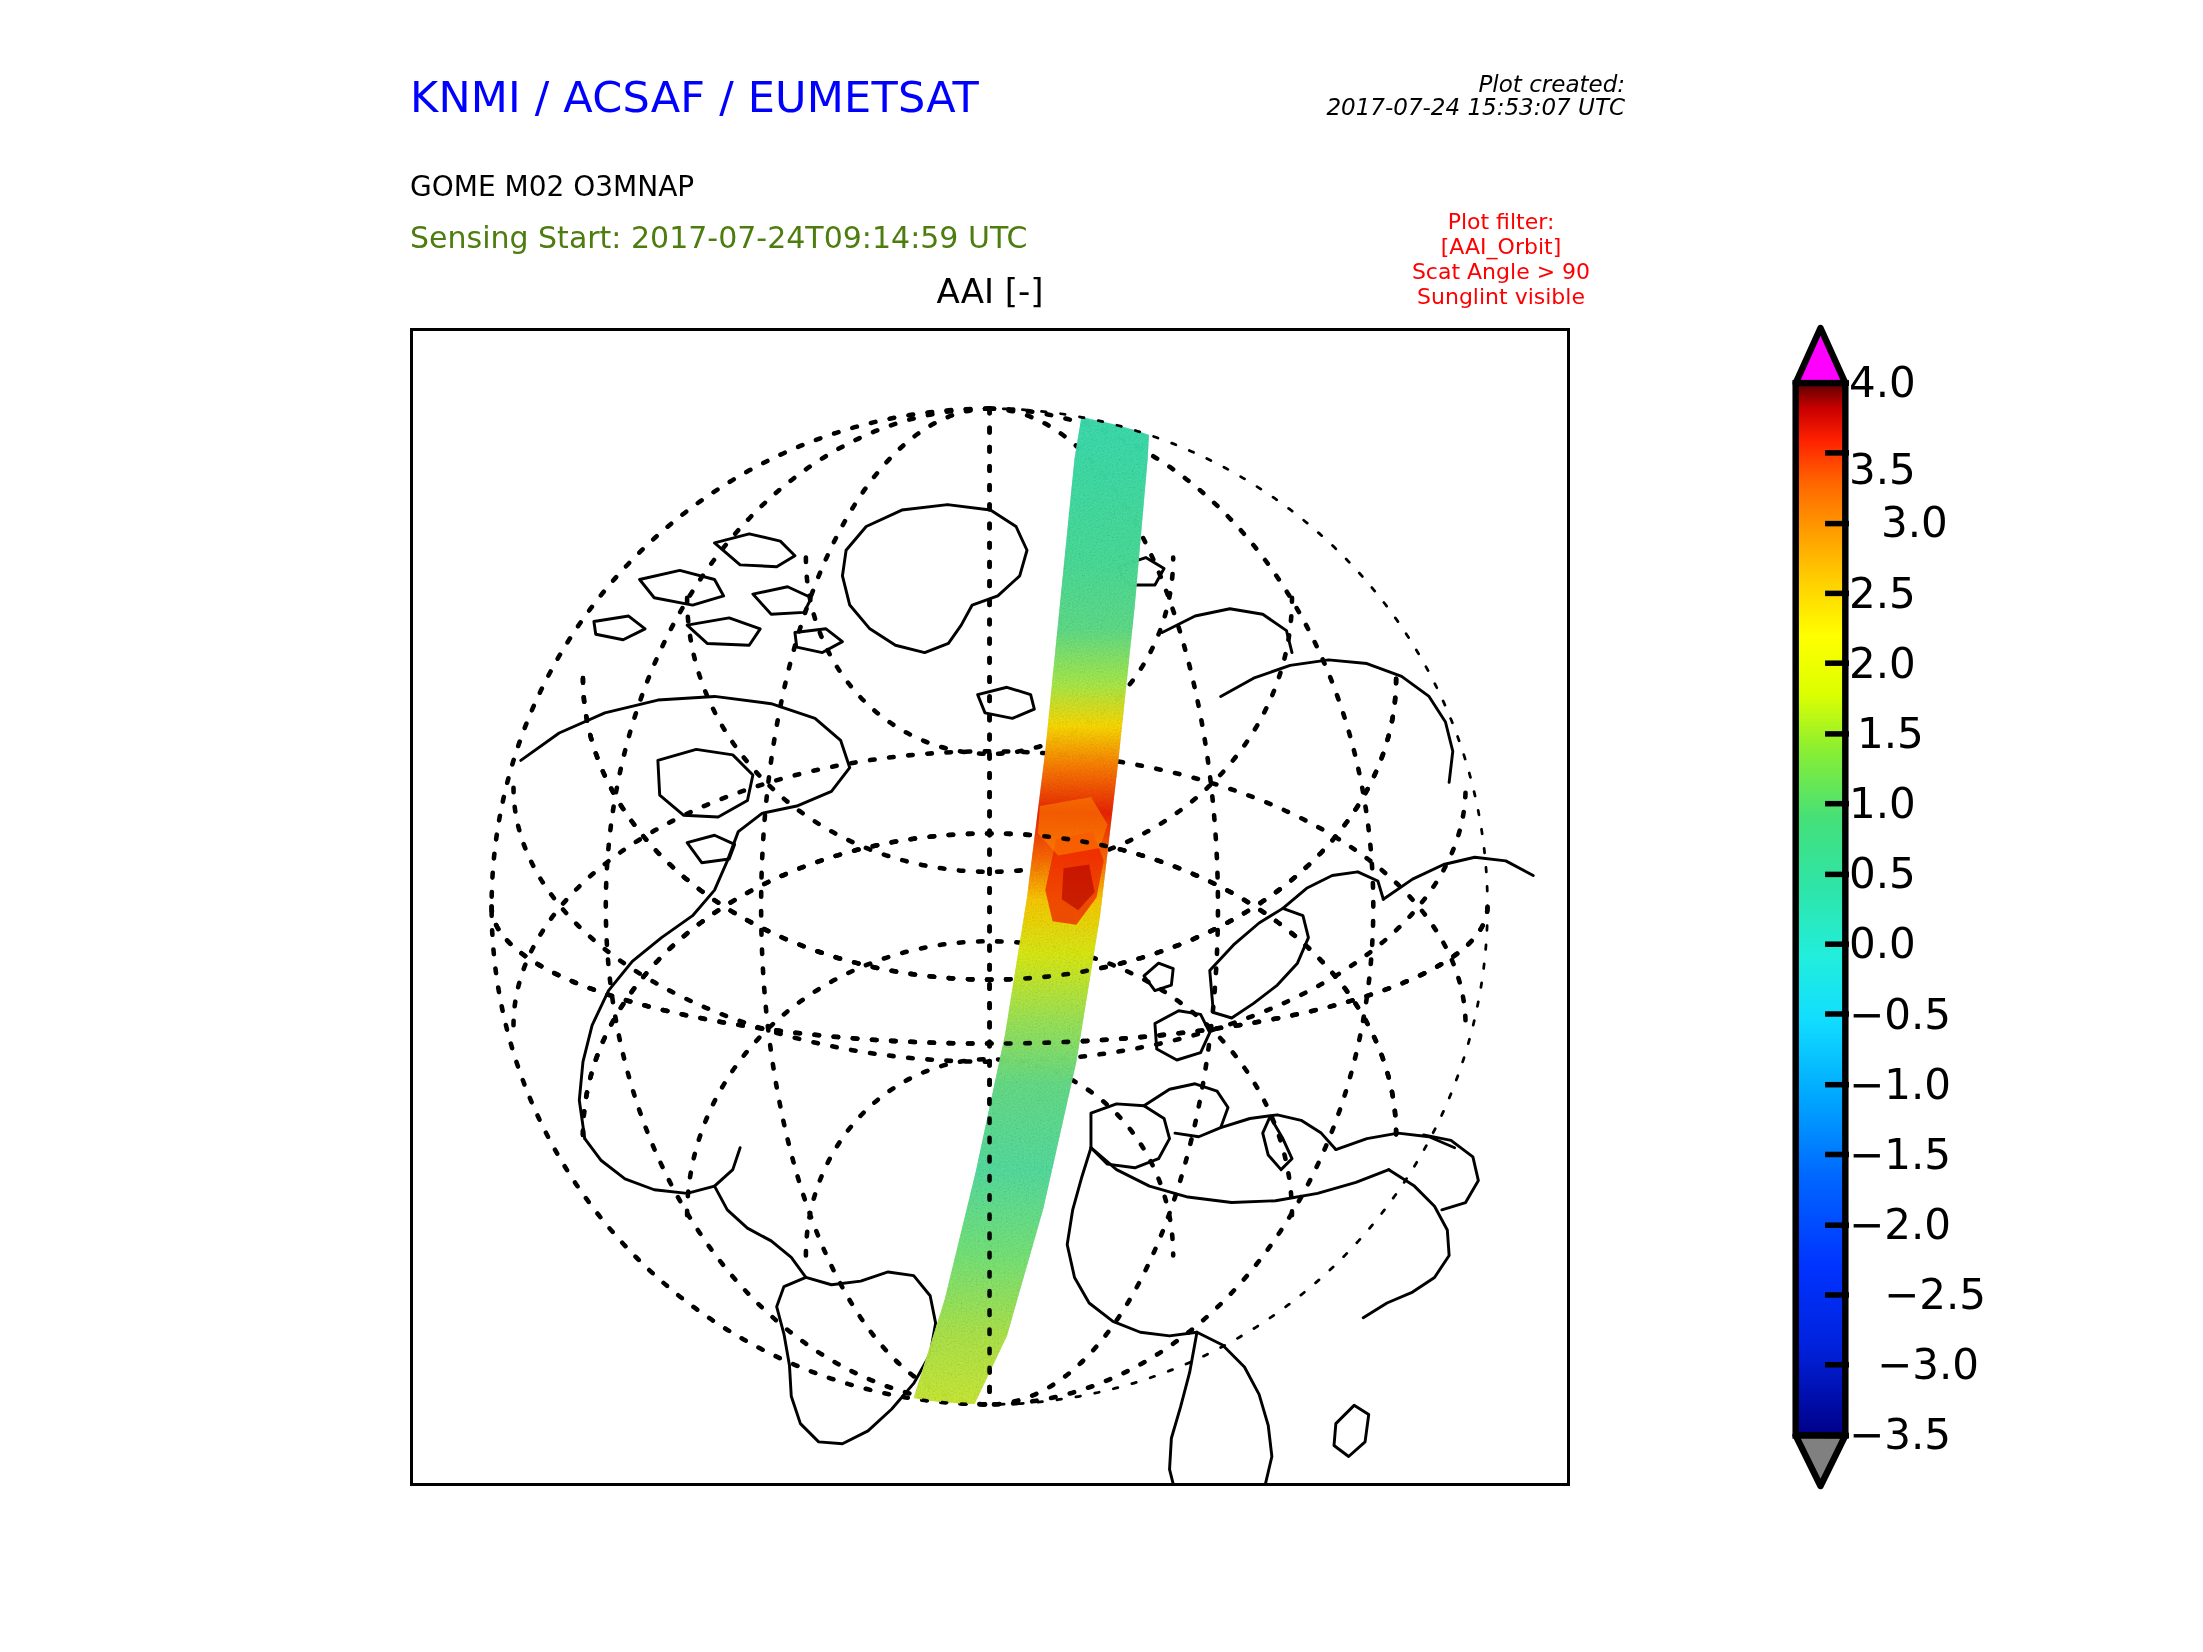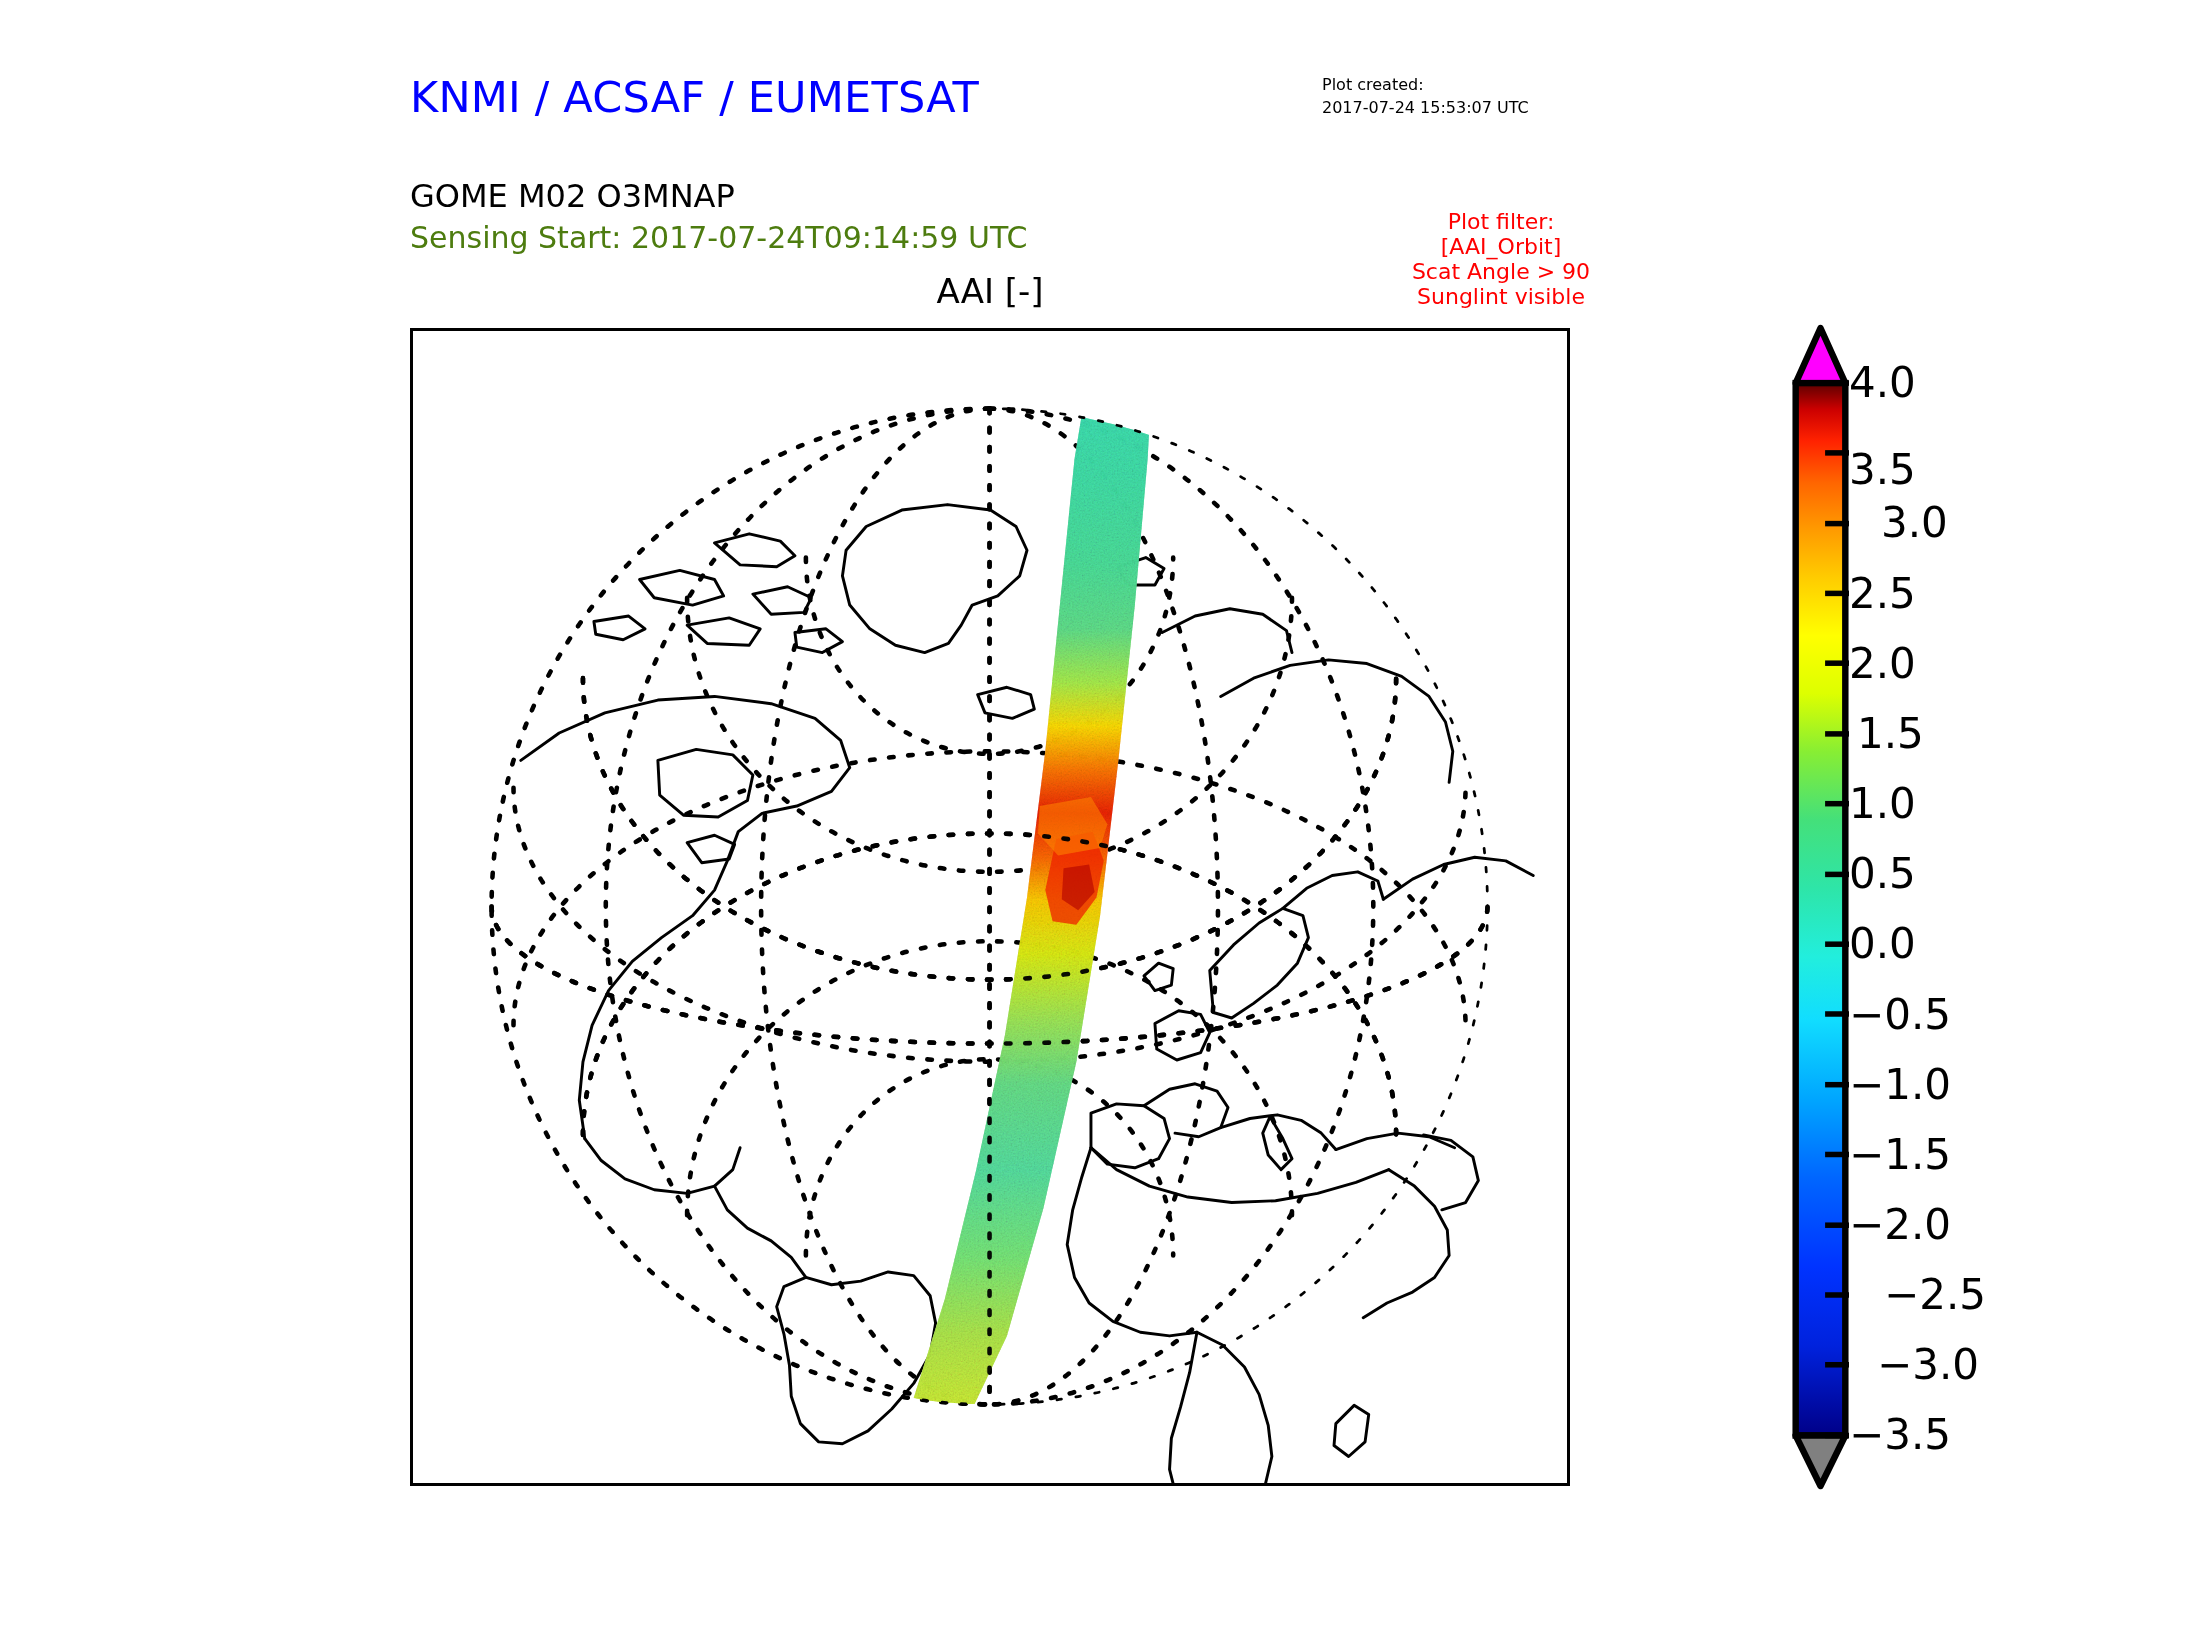--- a/index.html
+++ b/index.html
@@ -22,41 +22,42 @@
   #org-title {
     left: 410px;
     top: 72px;
     font-size: 43px;
     color: #0000ff;
     white-space: nowrap;
     letter-spacing: 0.2px;
   }
   #product-line {
     left: 410px;
-    top: 177px;
-    font-size: 32px;
+    top: 170px;
+    font-size: 28px;
     color: #000000;
     white-space: nowrap;
   }
   #sensing-line {
     left: 410px;
     top: 220px;
     font-size: 30px;
     color: #4d7c0f;
     white-space: nowrap;
     text-align: right;
   }
   #plot-created {
     left: 1322px;
     top: 73px;
     width: 303px;
-    text-align: left;
-    font-size: 16px;
+    text-align: right;
+    font-size: 23px;
     line-height: 23px;
     color: #000000;
+    font-style: italic;
   }
   #plot-filter {
     left: 1368px;
     top: 209px;
     width: 266px;
     text-align: center;
     font-size: 22px;
     line-height: 25px;
     color: #ff0000;
   }

